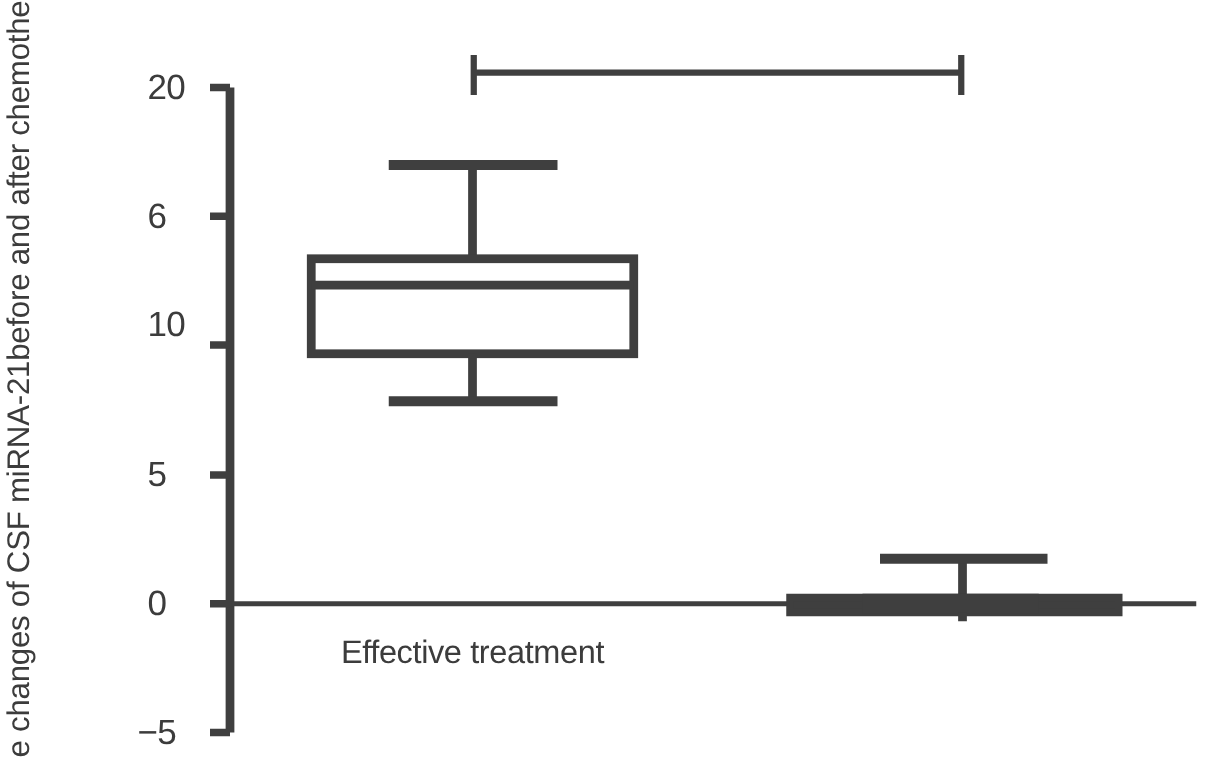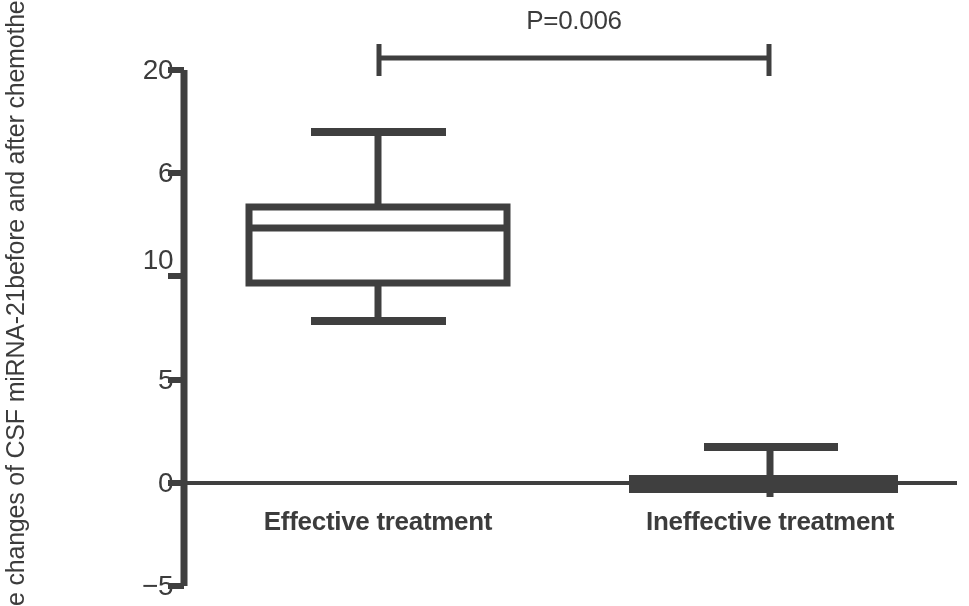--- a/index.html
+++ b/index.html
@@ -7,24 +7,24 @@
        font-family:"Liberation Sans",sans-serif;color:#3a3a3a;overflow:hidden;}
   #fig{position:relative;width:969px;height:606px;}
   .axis-title{
     position:absolute;left:0;top:0;width:606px;height:60px;
     transform-origin:0 0;transform:rotate(-90deg) translate(-606px,0);
     display:flex;align-items:flex-start;justify-content:center;
     font-size:25px;line-height:30px;letter-spacing:-0.2px;color:#3c3c3c;
     text-align:center;white-space:pre;
   }
   .axis-title span{display:block;}
-  .ytick-label{position:absolute;font-size:28px;color:#3c3c3c;text-align:right;
+  .ytick-label{position:absolute;font-size:28px;color:#3c3c3c;text-align:left;
                transform:translateY(-50%);letter-spacing:-0.5px;}
   .xtick-label{position:absolute;font-size:26px;color:#3c3c3c;
-               transform:translateX(-50%);white-space:nowrap;letter-spacing:-0.3px;font-weight:bold;}
+               transform:translateX(-50%);white-space:nowrap;letter-spacing:-0.3px;}
   .pval{position:absolute;font-size:26px;color:#3c3c3c;transform:translateX(-50%);
         white-space:nowrap;letter-spacing:-0.3px;}
   svg{position:absolute;left:0;top:0;}
 </style>
 </head>
 <body>
 
 <div id="fig">
 
   <div class="axis-title">
@@ -33,23 +33,21 @@
   </div>
 
   <div class="ytick-label" style="left:118px;top:70px;width:55px;">20</div>
   <div class="ytick-label" style="left:118px;top:173px;width:55px;">6</div>
   <div class="ytick-label" style="left:118px;top:260px;width:55px;">10</div>
   <div class="ytick-label" style="left:118px;top:380px;width:55px;">5</div>
   <div class="ytick-label" style="left:118px;top:483px;width:55px;">0</div>
   <div class="ytick-label" style="left:110px;top:586px;width:63px;">−5</div>
 
   <div class="xtick-label" style="left:378px;top:506px;">Effective treatment</div>
-  <div class="xtick-label" style="left:770px;top:506px;">Ineffective treatment</div>
 
-  <div class="pval" style="left:574px;top:5px;">P=0.006</div>
 
   <svg width="969" height="606">
     <g stroke="#3f3f3f" fill="none" stroke-linecap="butt">
 
       <path d="M 184 70 L 184 586" stroke-width="7"></path>
 
       <path d="M 168 70  L 184 70" stroke-width="6"></path>
       <path d="M 168 173 L 184 173" stroke-width="6"></path>
       <path d="M 168 276 L 184 276" stroke-width="6"></path>
       <path d="M 168 380 L 184 380" stroke-width="6"></path>

